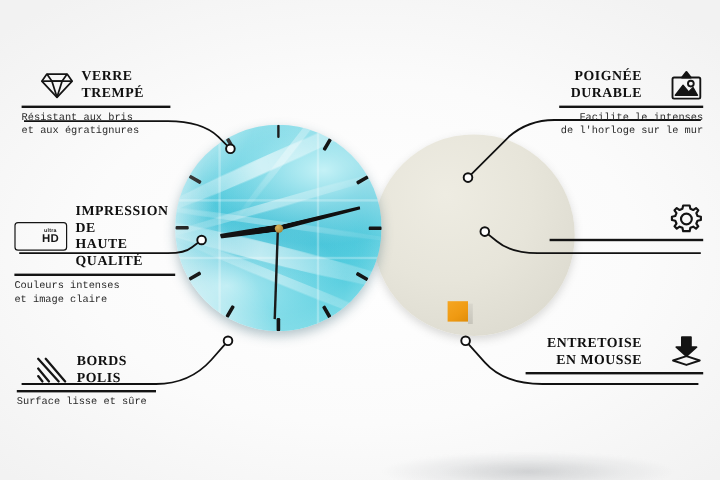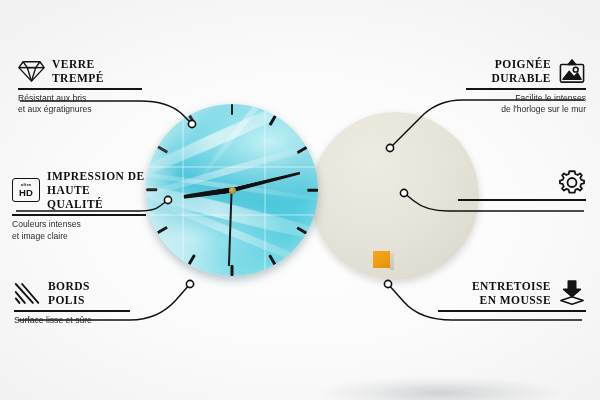--- a/index.html
+++ b/index.html
@@ -66,26 +66,26 @@
   .hand{position:absolute;left:50%;top:50%;transform-origin:50% 100%;}
   .hand-hour{width:6px;height:49px;margin-left:-3px;margin-top:-49px;background:#101010;border-radius:3px 3px 1px 1px;clip-path:polygon(18% 0,82% 0,100% 100%,0 100%);}
   .hand-min{width:4.5px;height:70px;margin-left:-2.25px;margin-top:-70px;background:#101010;border-radius:2px;clip-path:polygon(22% 0,78% 0,100% 100%,0 100%);}
   .hand-sec{width:1.6px;height:76px;margin-left:-0.8px;margin-top:-76px;background:#1a1a1a;}
   .cap{position:absolute;left:50%;top:50%;width:7px;height:7px;margin:-3.5px 0 0 -3.5px;border-radius:50%;background:radial-gradient(circle at 35% 32%,#d8b25c,#9a7526);}
   
   .feat{position:absolute;}
   .feat .head{display:flex;align-items:center;gap:7px;}
   .feat .ttl{font-family:"Liberation Serif", serif;font-weight:bold;font-size:11.5px;letter-spacing:.45px;color:#101010;line-height:1.22;text-transform:uppercase;}
   .feat .rule{height:1.6px;background:#141414;margin-top:3px;}
-  .feat .sub{font-family:Liberation Sans, sans-serif;font-size:8.6px;color:#2a2a2a;line-height:1.38;margin-top:3px;}
+  .feat .sub{font-family:Liberation Mono, monospace;font-size:8.6px;color:#2a2a2a;line-height:1.38;margin-top:3px;}
   .feat.left .head{justify-content:flex-start;}
   .feat.right .head{justify-content:flex-end;}
   .feat.right .ttl{text-align:right;}
   .feat.right .sub{text-align:right;}
-  .ico{flex:0 0 auto;display:block;}
+  .ico{flex:0 0 auto;display:block;padding-left:16px;}
   .hd-badge{width:26px;height:22px;border:1.7px solid #141414;border-radius:3px;display:flex;flex-direction:column;align-items:center;justify-content:center;line-height:1;}
   .hd-badge span.u{font-family:"Liberation Sans",sans-serif;font-size:4.4px;font-weight:bold;letter-spacing:.2px;color:#141414;}
   .hd-badge span.h{font-family:"Liberation Sans",sans-serif;font-size:9.5px;font-weight:bold;letter-spacing:.2px;color:#141414;margin-top:0.5px;}
   svg{display:block;overflow:visible;}
   .lines{position:absolute;left:0;top:0;width:600px;height:400px;pointer-events:none;}
 </style>
 </head>
 <body>
 
 <div class="stage">
@@ -198,21 +198,21 @@
       <span class="ico hd-badge">
         <span class="u">ultra</span>
         <span class="h">HD</span>
       </span>
       <span class="ttl"><span>IMPRESSION DE</span><br><span>HAUTE QUALITÉ</span></span>
     </div>
     <div class="rule" style="width:134px"></div>
     <div class="sub"><span>Couleurs intenses</span><br><span>et image claire</span></div>
   </div>
 
-  <div class="feat left" style="left:14px;top:279px;width:116px;">
+  <div class="feat left" style="left:14px;top:294px;width:116px;">
     <div class="head">
       <span class="ico">
         <svg width="27" height="24" viewBox="0 0 30 26">
           <g stroke="#141414" stroke-width="2.1" stroke-linecap="round">
             <path d="M2,3 L21,24"></path>
               <path d="M9,3 L27,24"></path>
               <path d="M2,12 L12,24"></path>
               <path d="M2,19 L6,24"></path>
           </g>
         </svg>

